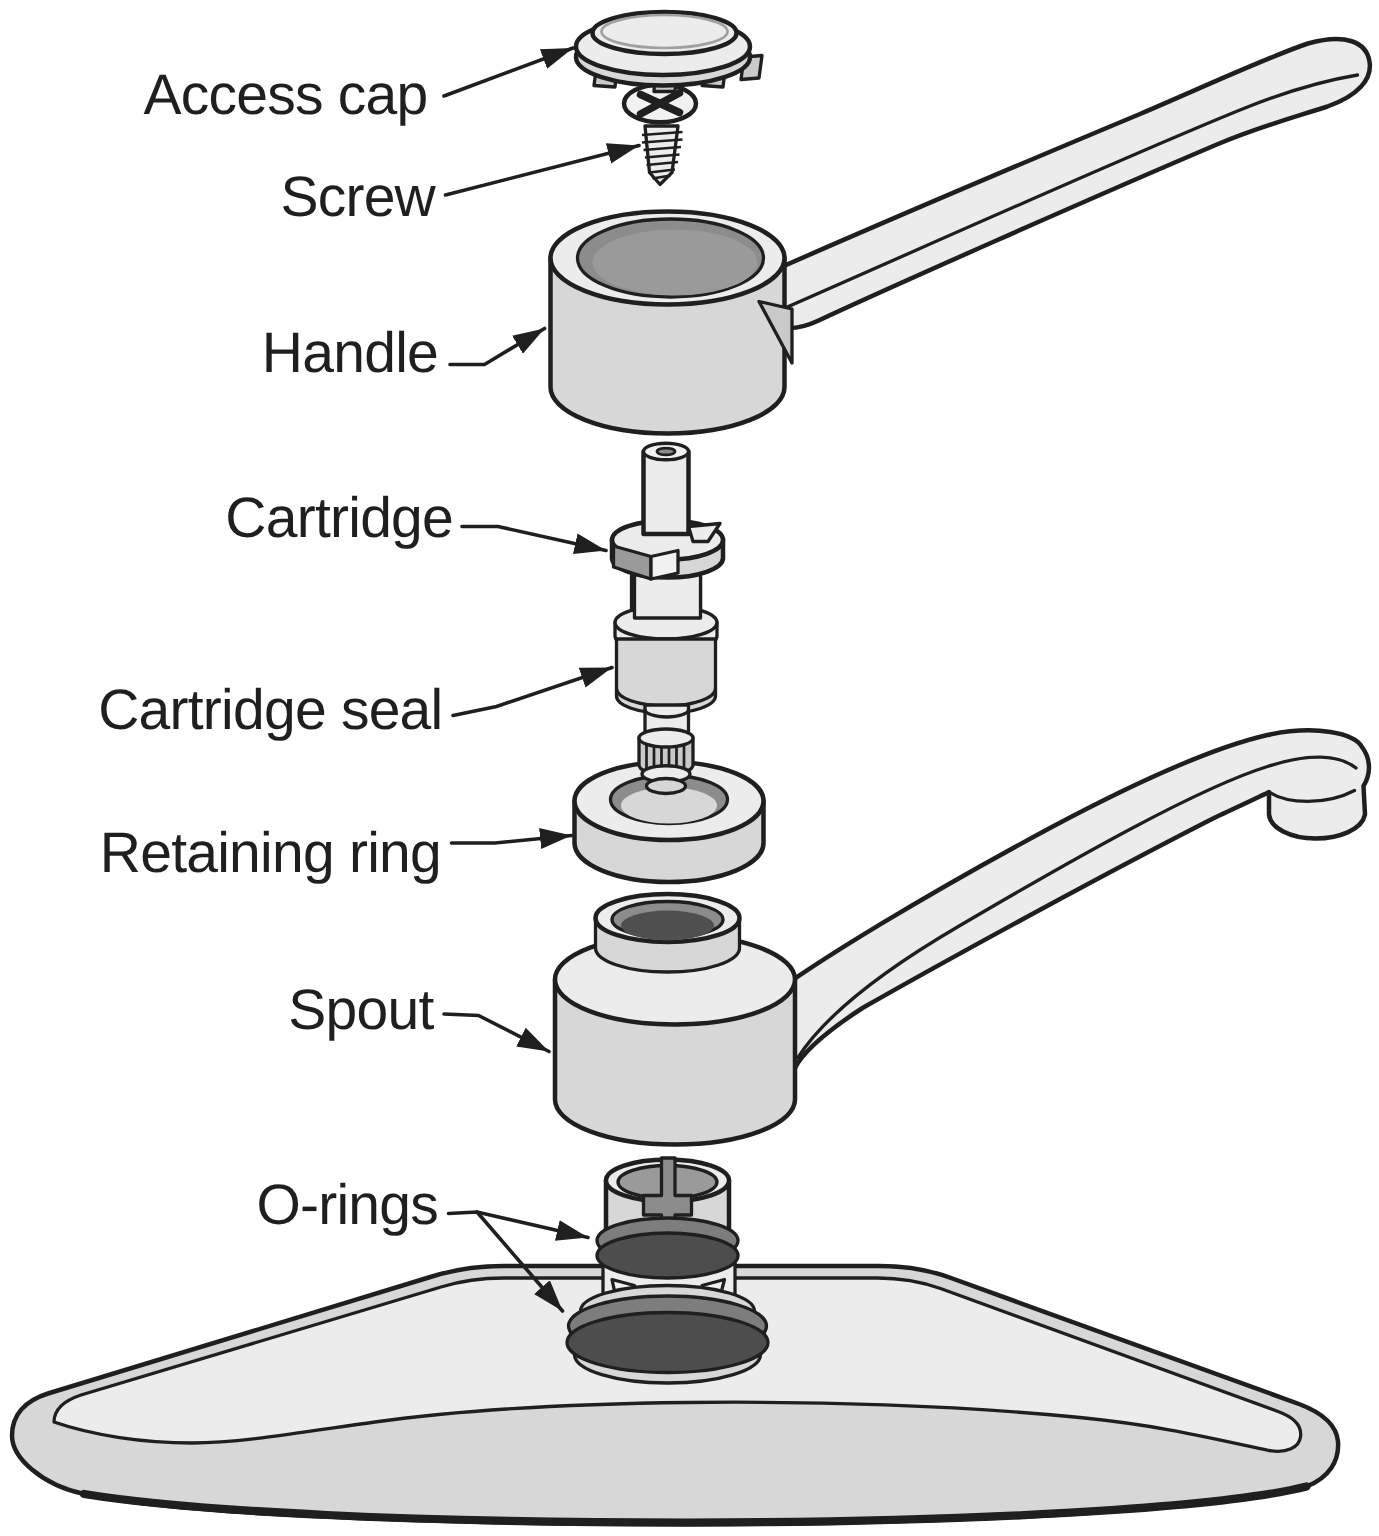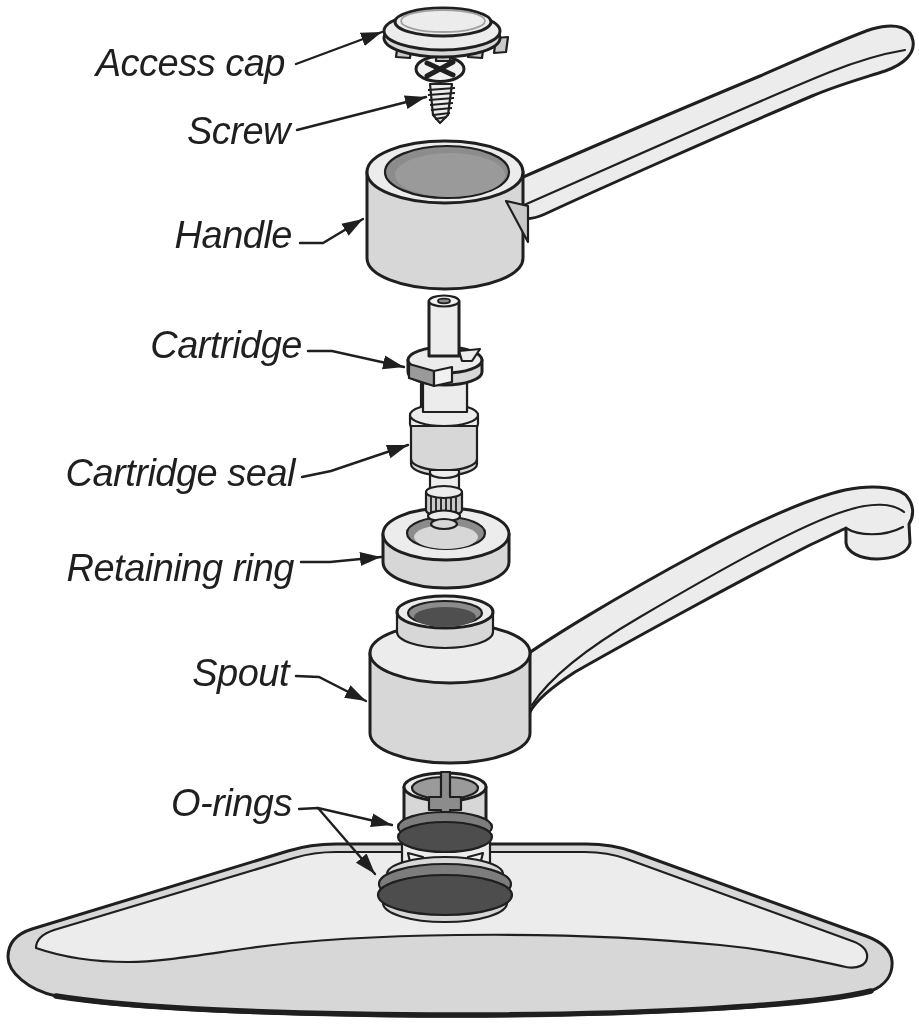--- a/index.html
+++ b/index.html
@@ -1,16 +1,16 @@
 <!DOCTYPE html>
 <html style="--outline: #1f1f1f; --surfaceLight: #ececec; --surfaceMid: #d7d7d7; --surfaceShade: #c9c9c9; --boreGray: #9a9a9a; --boreShadow: #8c8c8c; --holeDark: #4f4f4f; --oringDark: #4d4d4d; --oringMid: #7d7d7d; --background: #ffffff;"><head>
 <meta charset="utf-8">
 <style>
   html,body{margin:0;padding:0;background:var(--background,#fff);}
-  .stage{width:901px;height:1024px;position:relative;background:var(--background,#fff);font-style:italic;}
+  .stage{width:901px;height:1024px;position:relative;background:var(--background,#fff);}
   svg{display:block;}
   
   .o3{stroke:var(--outline);stroke-width:3;stroke-linejoin:round;stroke-linecap:round;}
   .o2{stroke:var(--outline);stroke-width:2.2;stroke-linejoin:round;stroke-linecap:round;}
   .o5{stroke:var(--outline);stroke-width:5.5;stroke-linecap:round;}
   
   .fl{fill:var(--surfaceLight);}  .fm{fill:var(--surfaceMid);}
   .fs{fill:var(--surfaceShade);}  .fg{fill:var(--boreGray);}
   .fgs{fill:var(--boreShadow);}   .fh{fill:var(--holeDark);}
   .fod{fill:var(--oringDark);}    .fom{fill:var(--oringMid);}

